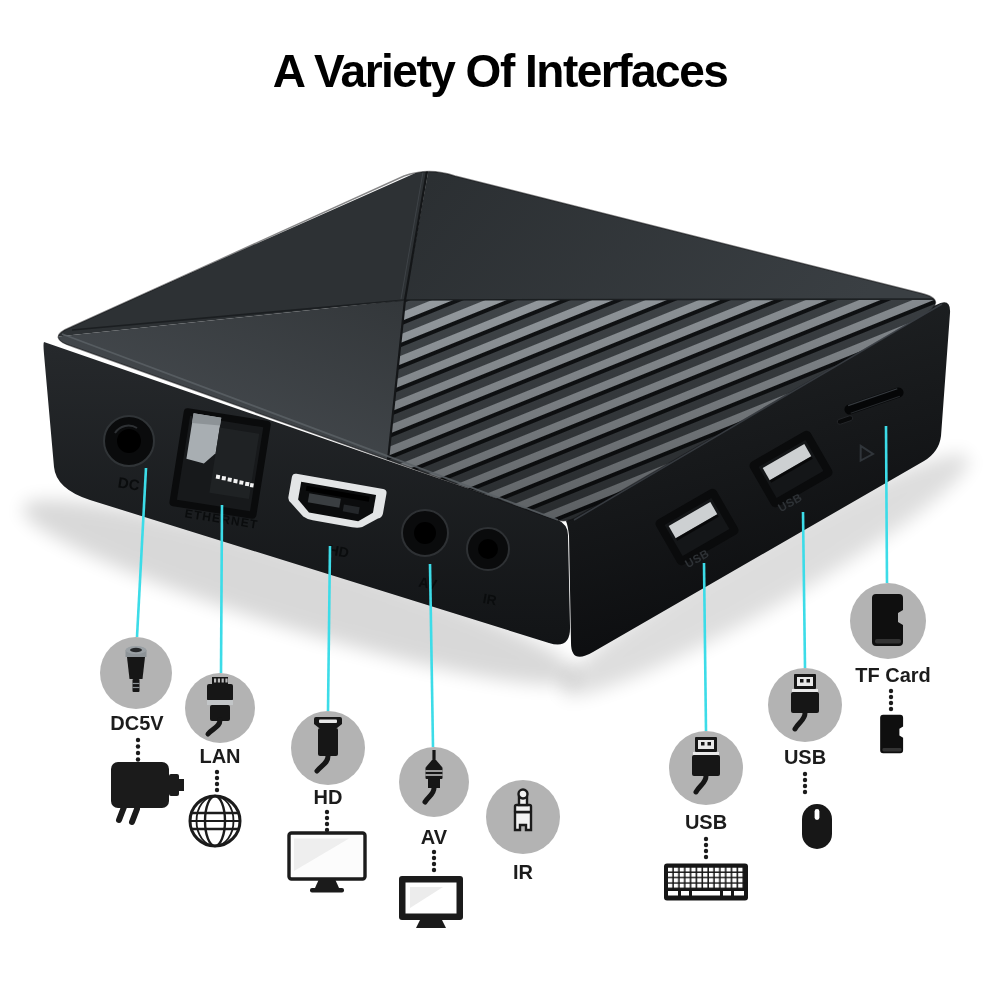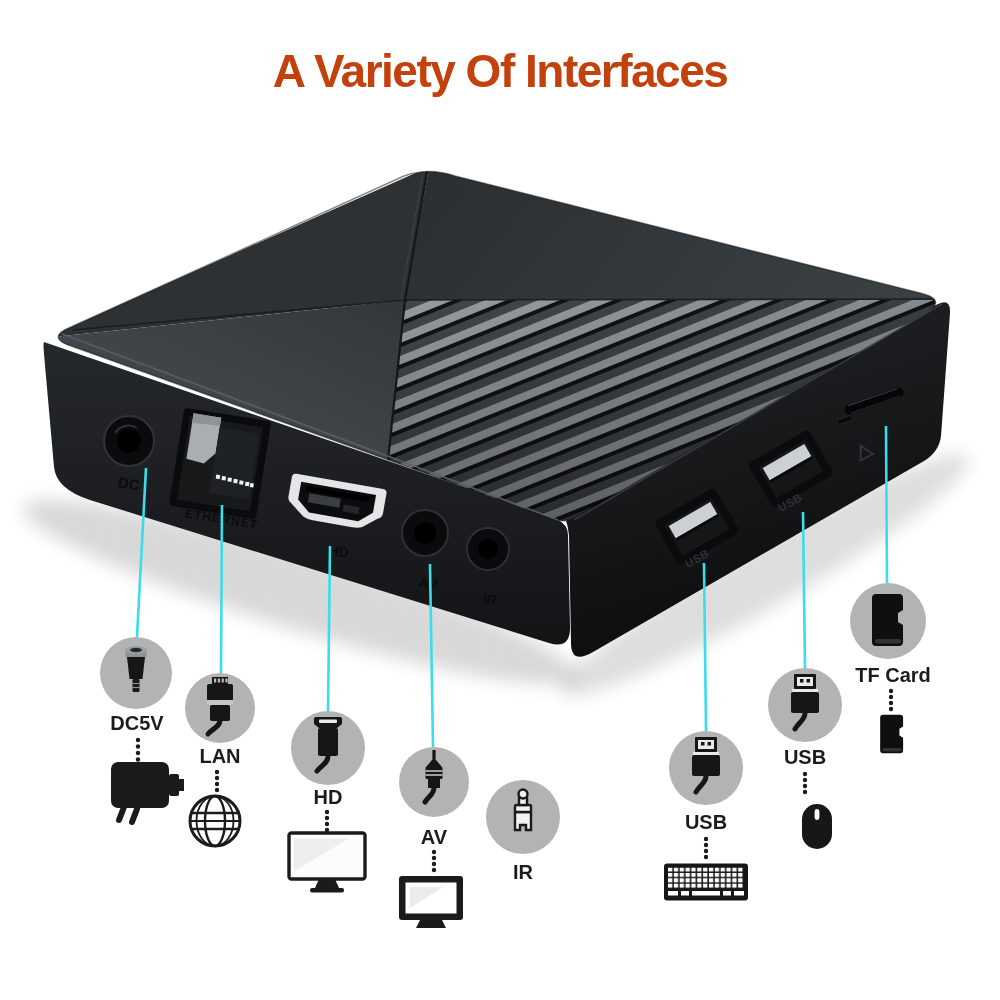--- a/index.html
+++ b/index.html
@@ -1,19 +1,19 @@
 <!DOCTYPE html>
 <html><head>
 <meta charset="utf-8">
 <style>
   html,body{margin:0;padding:0;background:#ffffff;}
   .stage{position:relative;width:1000px;height:1000px;background:#fff;overflow:hidden;
          font-family:"Liberation Sans", sans-serif;}
   .title{position:absolute;top:44px;left:0;right:0;text-align:center;
-         font-size:46px;font-weight:bold;letter-spacing:-1.5px;color:#c2410c;}
+         font-size:46px;font-weight:bold;letter-spacing:-1.5px;color:#000000;}
   svg{position:absolute;left:0;top:0;}
   .callout-line{stroke-width:2.6;fill:none;}
   .lbl{font-size:20px;font-weight:bold;fill:#1c1c1c;text-anchor:middle;}
   .eng{font-weight:bold;fill:#0a0c0d;text-anchor:middle;}
   .eng2{font-weight:bold;fill:#2e3236;text-anchor:middle;}
   .dot{fill:#1b1b1b;}
   .ic{fill:#161616;}
   .cable{stroke:#161616;stroke-width:5;fill:none;stroke-linecap:round;}
   .outl{fill:#f2f2f2;stroke:#1b1b1b;stroke-width:2.4;}
 </style>

